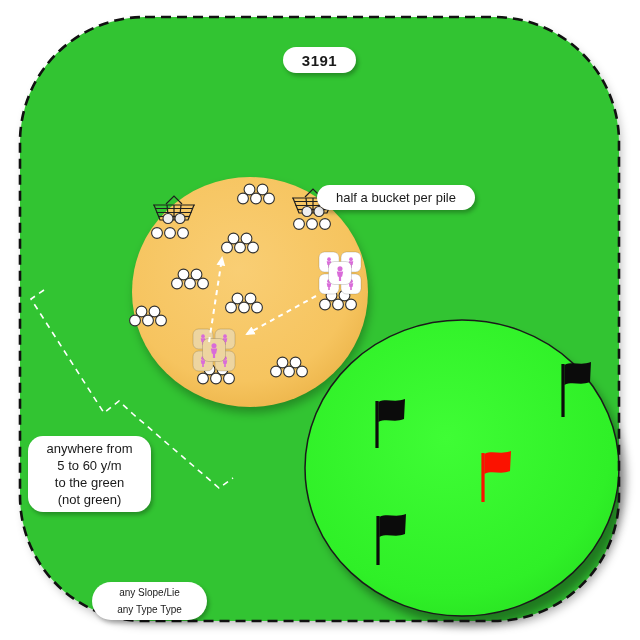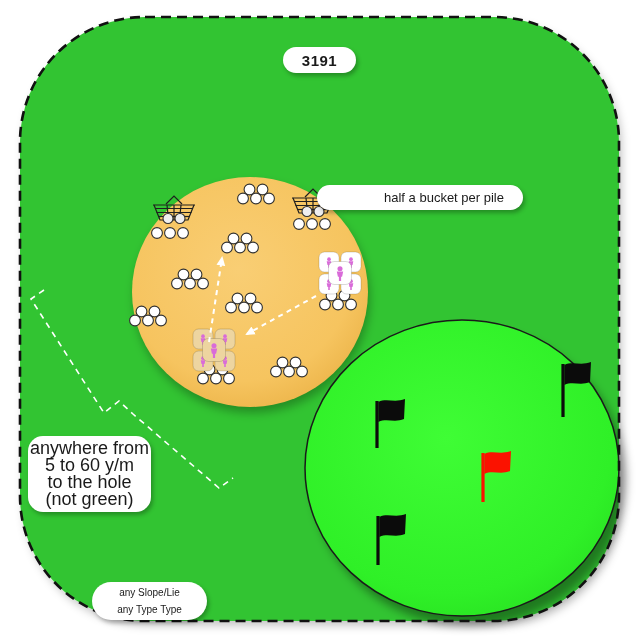--- a/index.html
+++ b/index.html
@@ -4,23 +4,23 @@
 <style>
   html,body{margin:0;padding:0;background:#ffffff;}
   #stage{position:relative;width:640px;height:640px;background:#ffffff;overflow:hidden;
          font-family:"Liberation Sans", sans-serif;}
   #diagram{position:absolute;left:0;top:0;}
   .pill{position:absolute;background:#ffffff;color:#1a1a1a;
         box-shadow:2px 3px 4px rgba(0,0,0,0.28);display:flex;flex-direction:column;
         justify-content:center;align-items:center;}
   #badge{left:283px;top:47px;width:73px;height:26px;border-radius:14px;
          font-weight:bold;font-size:15px;letter-spacing:0.5px;}
-  #bucket-note{left:317px;top:185px;width:158px;height:25px;border-radius:13px;font-size:13px;padding-left:48px;}
+  #bucket-note{left:317px;top:185px;width:158px;height:25px;border-radius:13px;font-size:13px;}
   #distance-note{left:28px;top:436px;width:123px;height:76px;border-radius:15px;
-                 font-size:18px;line-height:17px;}
+                 font-size:13px;line-height:17px;}
   #distance-note .b{font-weight:normal;}
   #conditions-note{left:92px;top:582px;width:115px;height:38px;border-radius:19px;
                    font-size:10px;line-height:17px;}
 </style>
 </head>
 <body>
 
 <div id="stage">
 
   <svg id="diagram" width="640" height="640" viewBox="0 0 640 640">
@@ -246,21 +246,21 @@
     <span>3191</span>
   </div>
 
   <div id="bucket-note" class="pill">
     <span>half a bucket per pile</span>
   </div>
 
   <div id="distance-note" class="pill">
     <div>anywhere from</div>
     <div class="b">5 to 60 y/m</div>
-    <div class="b">to the hole</div>
+    <div class="b">to the green</div>
     <div>(not green)</div>
   </div>
 
   <div id="conditions-note" class="pill">
     <div>any Slope/Lie</div>
     <div>any Type Type</div>
   </div>
 
 </div>
 

